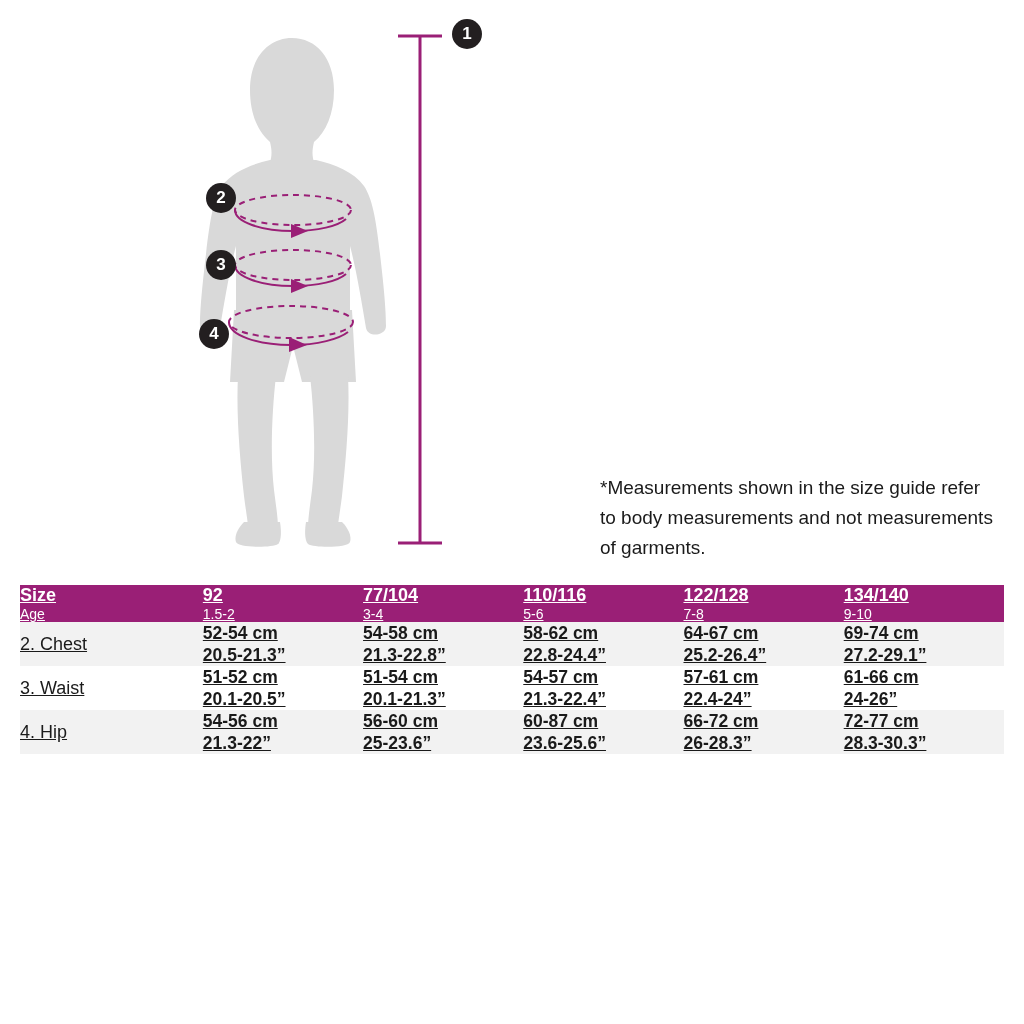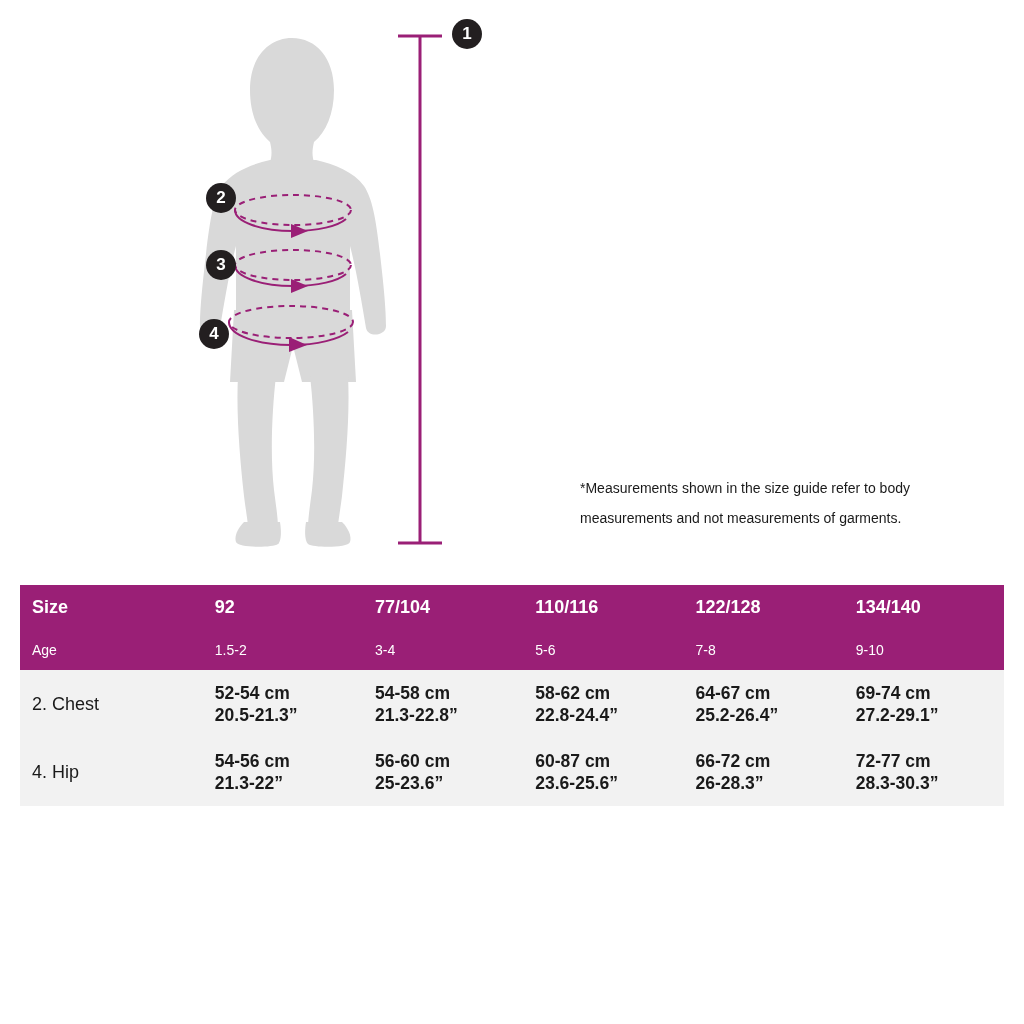--- a/index.html
+++ b/index.html
@@ -45,41 +45,42 @@
     font-family: "Liberation Sans", sans-serif;
   }
 
   #badge-1 { left: 452px; top: 19px; }
   #badge-2 { left: 206px; top: 183px; }
   #badge-3 { left: 206px; top: 250px; }
   #badge-4 { left: 199px; top: 319px; }
 
   #note {
     position: absolute;
-    left: 580px;
+    left: 600px;
     top: 473px;
     width: 400px;
-    font-size: 14px;
+    font-size: 19px;
     line-height: 30px;
     color: #1a1a1a;
   }
 
   
   #size-table {
     position: absolute;
     left: 20px;
     top: 585px;
     width: 984px;
     border-collapse: collapse;
     table-layout: fixed;
   }
 
   #size-table td {
-    padding: 12px;
+    padding: 0;
     vertical-align: middle;
+    text-decoration: underline;
   }
 
   .hdr-row td {
     background: #9a1f76;
     color: #ffffff;
   }
   .hdr-row.first td { padding-top: 14px; }
   .hdr-row.second td { padding-bottom: 12px; }
 
   .cell {
@@ -243,20 +244,33 @@
       <td class="val-cell">54-58 cm
 21.3-22.8”</td>
       <td class="val-cell">58-62 cm
 22.8-24.4”</td>
       <td class="val-cell">64-67 cm
 25.2-26.4”</td>
       <td class="val-cell">69-74 cm
 27.2-29.1”</td>
     </tr>
 
+    <tr class="body-row">
+      <td class="label-cell">3. Waist</td>
+      <td class="val-cell">51-52 cm
+20.1-20.5”</td>
+      <td class="val-cell">51-54 cm
+20.1-21.3”</td>
+      <td class="val-cell">54-57 cm
+21.3-22.4”</td>
+      <td class="val-cell">57-61 cm
+22.4-24”</td>
+      <td class="val-cell">61-66 cm
+24-26”</td>
+    </tr>
 
     <tr class="body-row alt">
       <td class="label-cell">4. Hip</td>
       <td class="val-cell">54-56 cm
 21.3-22”</td>
       <td class="val-cell">56-60 cm
 25-23.6”</td>
       <td class="val-cell">60-87 cm
 23.6-25.6”</td>
       <td class="val-cell">66-72 cm

